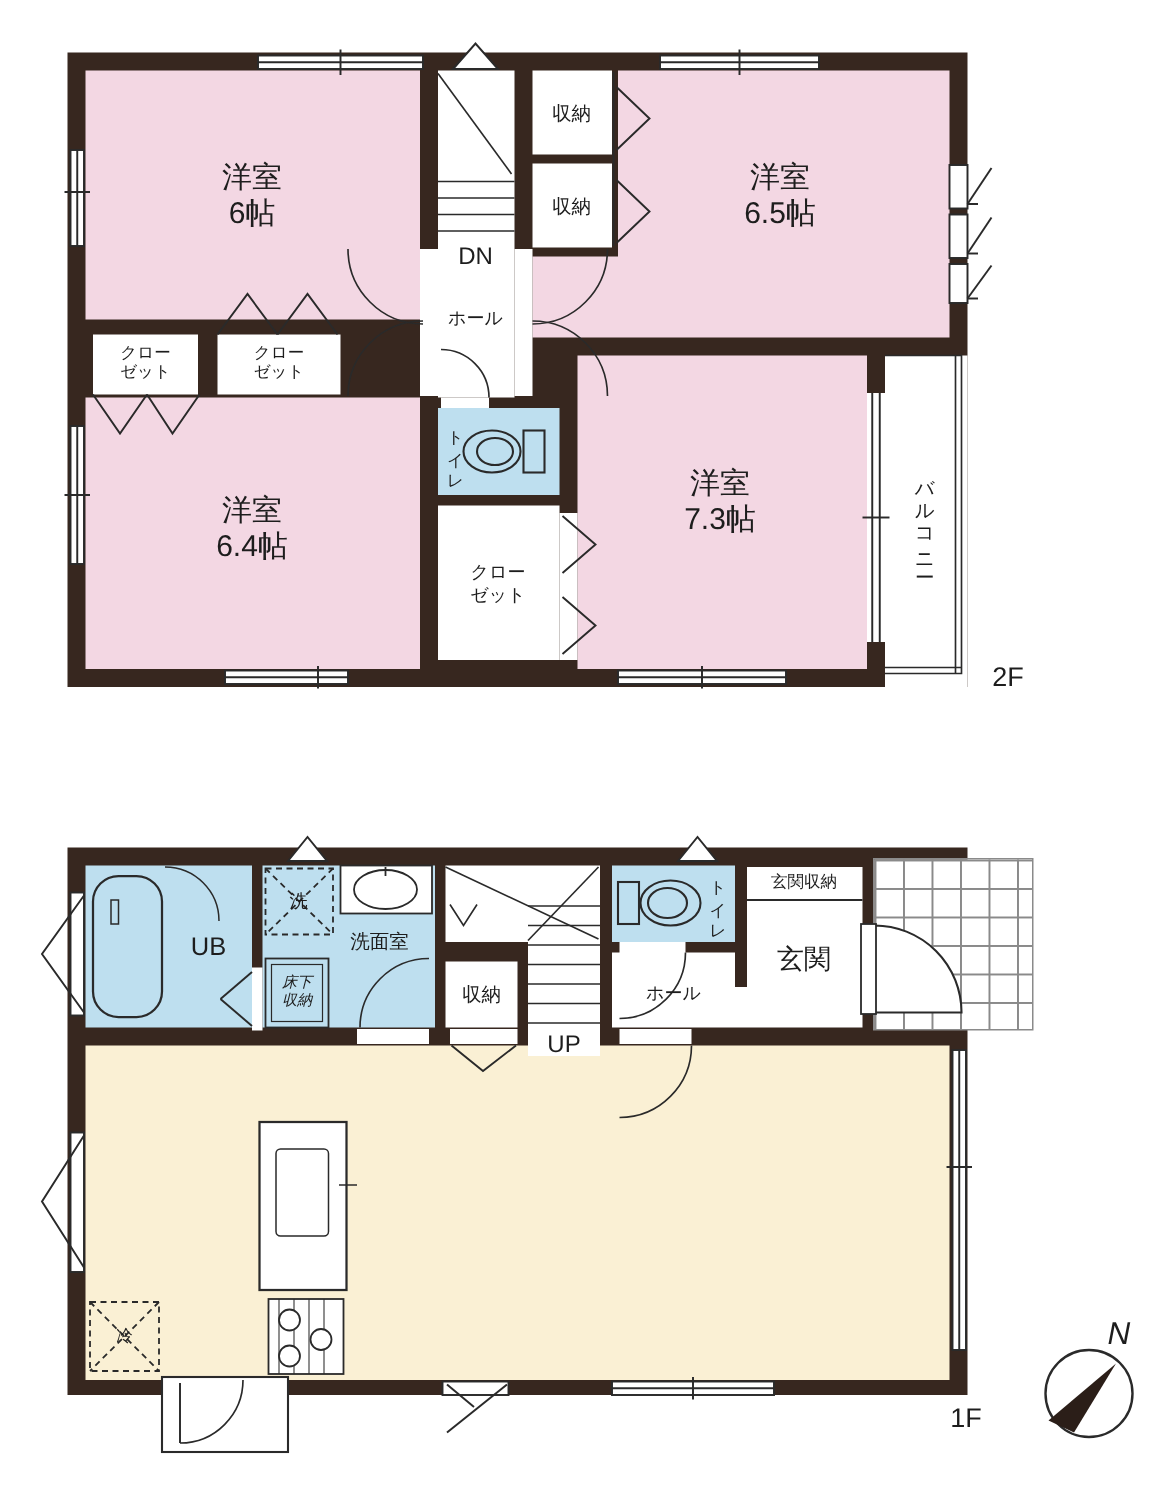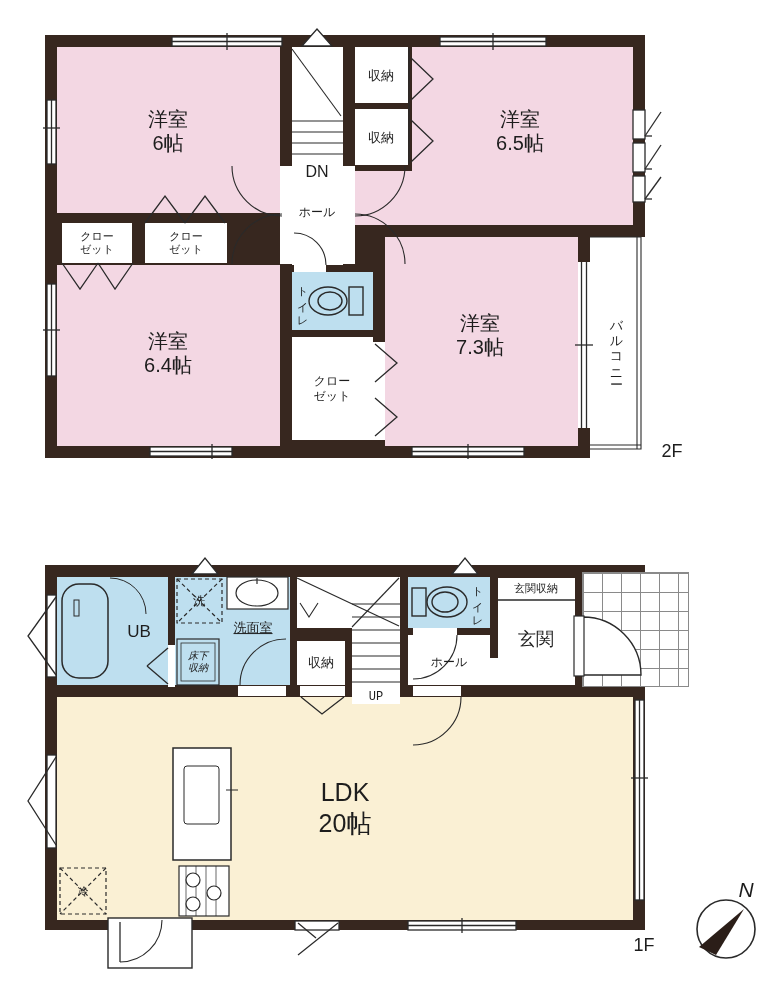--- a/index.html
+++ b/index.html
@@ -316,32 +316,28 @@
       <span>ゼット</span>
     </div>
   <div class="lbl" style="left:317px;top:172px;font-size:16px;">DN</div>
   <div class="lbl" style="left:317px;top:212px;font-size:12px;">ホール</div>
   <div class="lbl vert" style="left:302px;top:301px;font-size:11px;">トイレ</div>
   <div class="lbl vert" style="left:616px;top:345px;font-size:13px;">バルコニー</div>
   <div class="lbl" style="left:672px;top:452px;font-size:18px;">2F</div>
 
   <div class="lbl" style="left:139px;top:632px;font-size:17px;text-align:center;">UB</div>
   <div class="lbl" style="left:199px;top:601px;font-size:12px;">洗</div>
-  <div class="lbl" style="left:253px;top:628px;font-size:13px;text-decoration:underline;">洗面室</div>
+  <div class="lbl" style="left:253px;top:628px;font-size:13px;">洗面室</div>
   <div class="lbl" style="left:198px;top:662px;font-size:10px;font-style:italic;">
     <span>床下</span>
       <span>収納</span>
     </div>
   <div class="lbl" style="left:321px;top:663px;font-size:13px;">収納</div>
-  <div class="lbl" style="left:376px;top:697px;font-size:12px;font-family:Liberation Mono, monospace;">UP</div>
+  <div class="lbl" style="left:376px;top:697px;font-size:16px;">UP</div>
   <div class="lbl vert" style="left:477px;top:601px;font-size:11px;">トイレ</div>
   <div class="lbl" style="left:449px;top:662px;font-size:12px;">ホール</div>
   <div class="lbl" style="left:536px;top:589px;font-size:11px;">玄関収納</div>
   <div class="lbl" style="left:536px;top:640px;font-size:18px;">玄関</div>
-  <div class="lbl" style="left:345px;top:807px;font-size:25px;">
-    <span>LDK</span>
-      <span>20帖</span>
-    </div>
   <div class="lbl" style="left:83px;top:892px;font-size:11px;">冷</div>
   <div class="lbl" style="left:644px;top:946px;font-size:18px;">1F</div>
   <div class="lbl" style="left:746px;top:890px;font-size:21px;font-style:italic;">N</div>
 
 </div>
 
 </body></html>

